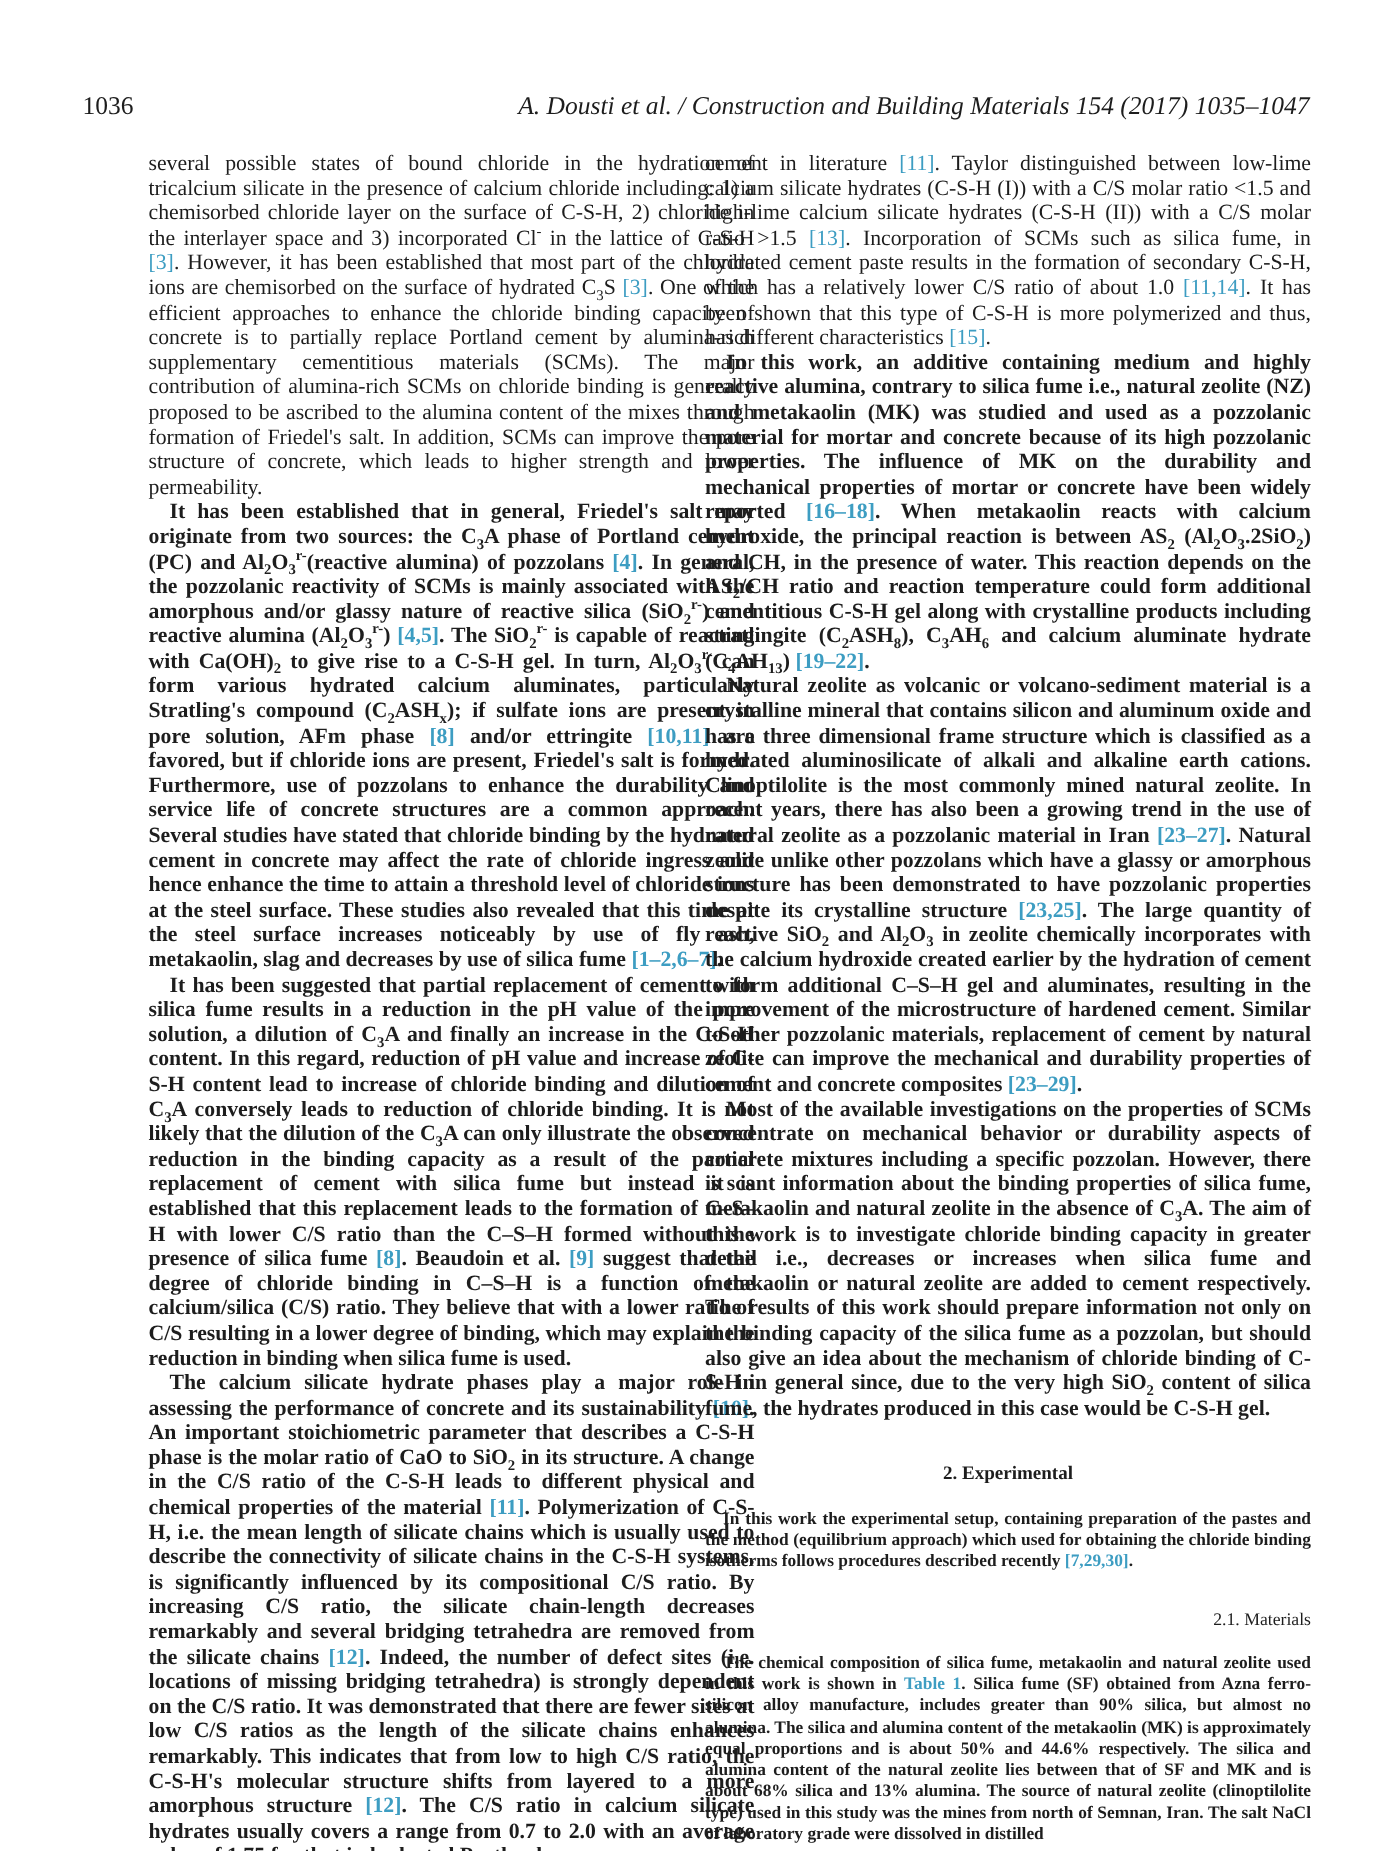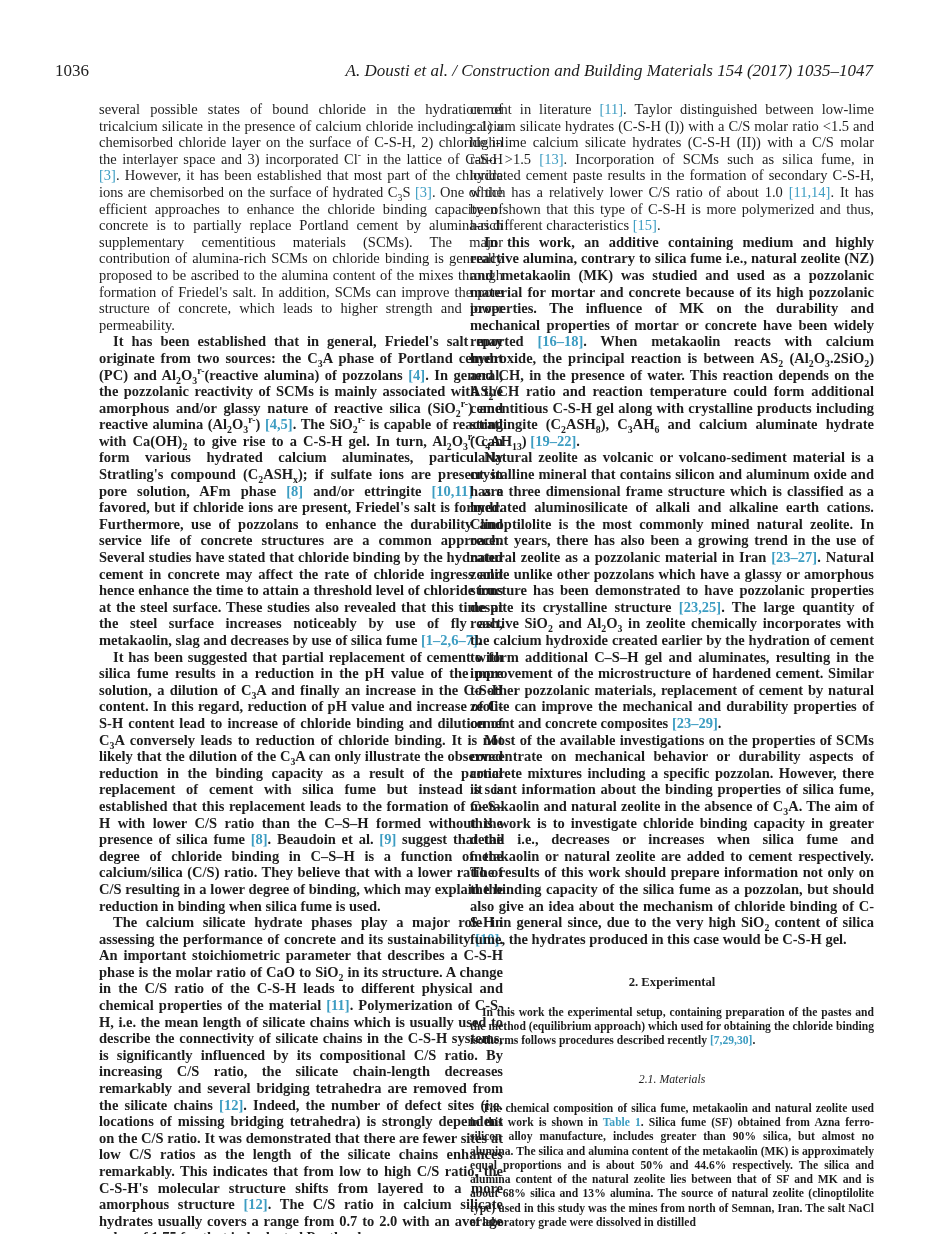--- a/index.html
+++ b/index.html
@@ -47,23 +47,22 @@
   p.para-small.indent { text-indent: 12px; }
   h2.sec-heading {
     font-size: 12.7px;
     font-weight: bold;
     margin: 27px 0 15px 0;
     text-align: center;
   }
   h3.subsec-heading {
     font-size: 11.8px;
     font-weight: normal;
-    font-style: italic;
     margin: 23px 0 14px 0;
-    text-align: center;
+    text-align: right;
   }
   .ref { color: var(--accent, #3d9dc2); }
   sub, sup { font-size: 68%; line-height: 0; }
 </style>
 </head>
 <body>
 
 <div class="running-header">
   <span class="page-number">1036</span>
   <span class="head-title">A. Dousti et al. / Construction and Building Materials 154 (2017) 1035–1047</span>

